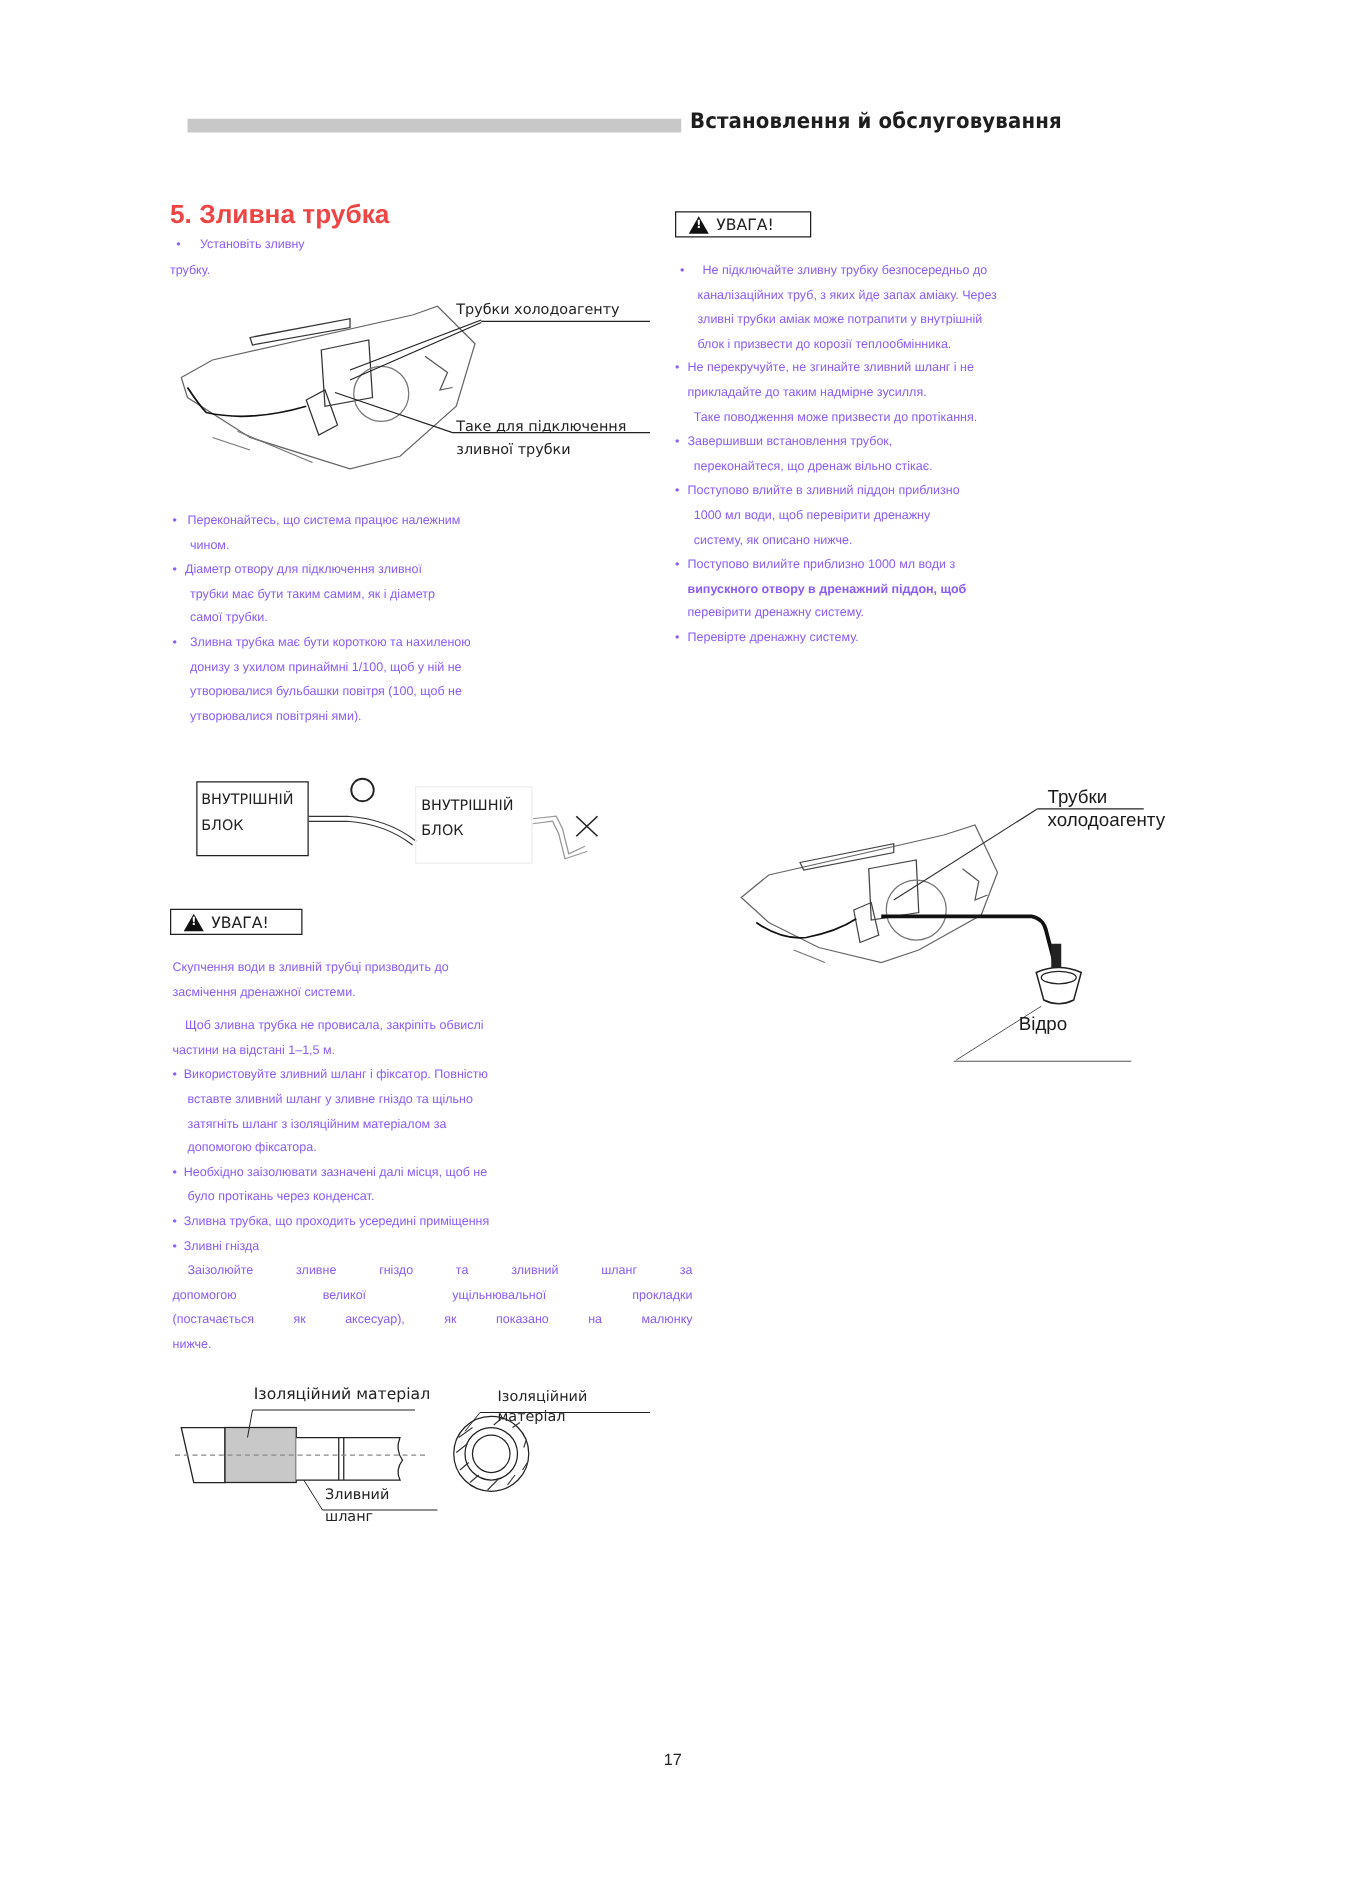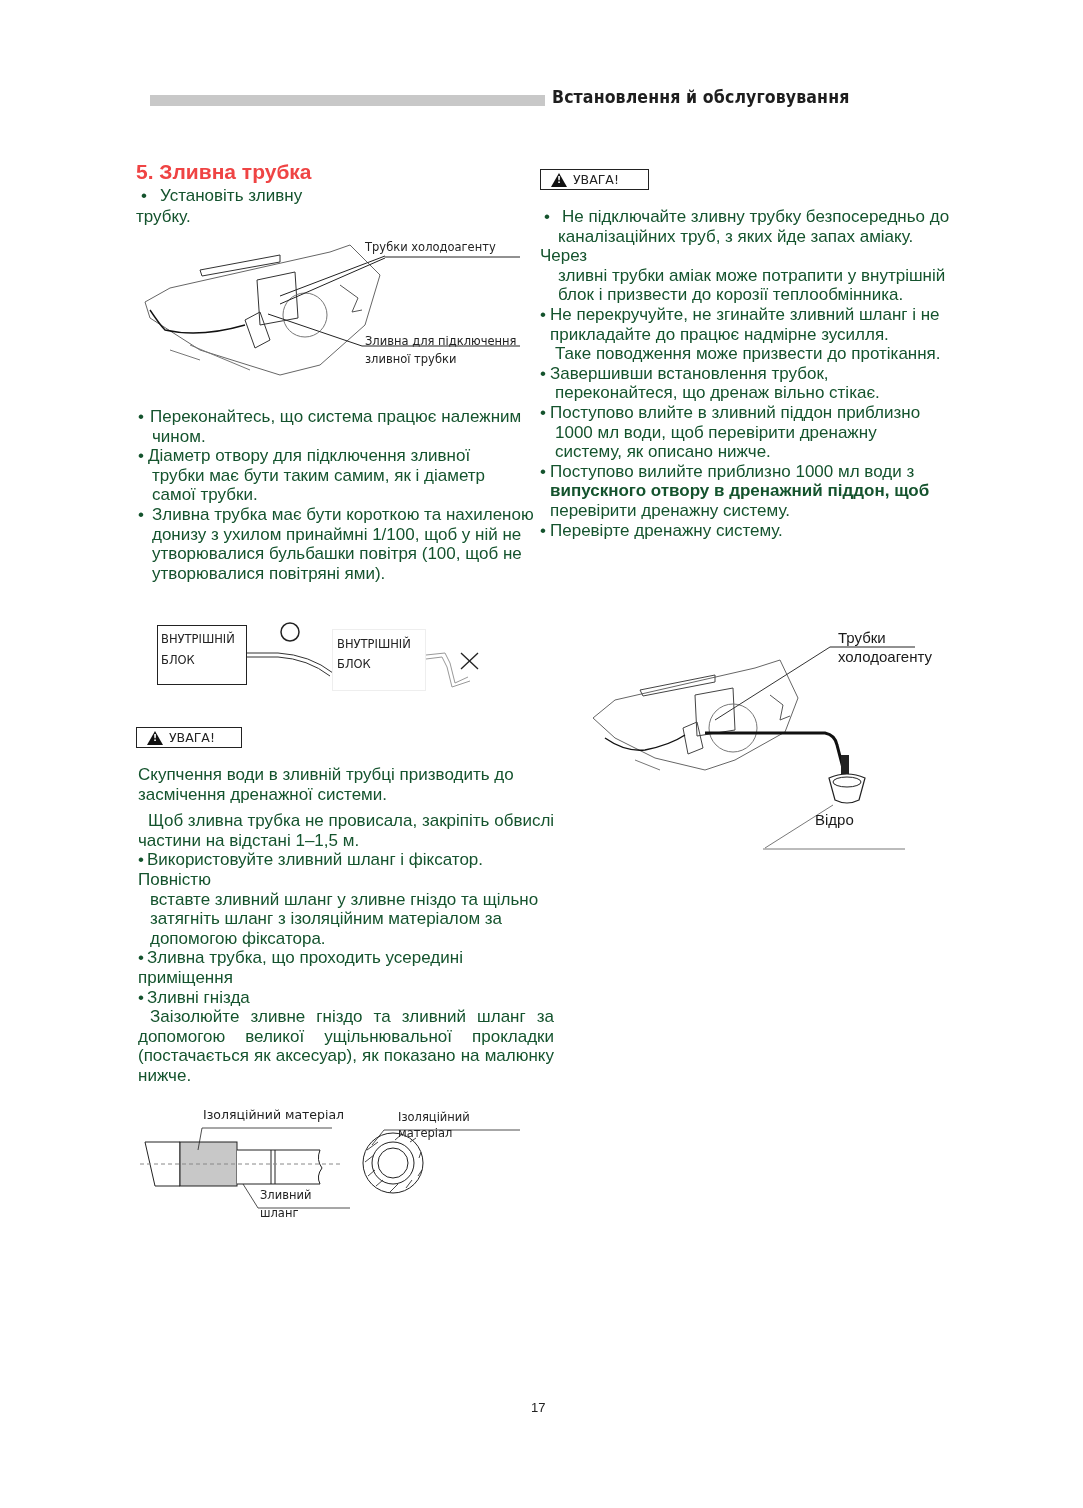--- a/index.html
+++ b/index.html
@@ -3,21 +3,21 @@
 <meta charset="utf-8">
 <style>
   html, body { margin: 0; padding: 0; background: #ffffff; }
   body { width: 1083px; height: 1508px; position: relative; overflow: hidden;
          font-family: "Liberation Sans", sans-serif; color: #1a1a1a; }
   .abs { position: absolute; }
   .hdr-bar { left: 150px; top: 95px; width: 395px; height: 11px; background: #c8c8c8; }
   .hdr-title { left: 552px; top: 87px; font-family: "DejaVu Sans", sans-serif; font-weight: bold;
                font-size: 17px; color: #1e1e1e; letter-spacing: 0.1px; transform: scaleX(0.93); transform-origin: left top; }
   .sec-title { left: 136px; top: 160px; font-size: 21px; font-weight: bold; color: #ef4444; }
-  .txt { font-size: 17px; line-height: 19.6px; color: #14532d; }
+  .txt { font-size: 10px; line-height: 19.6px; color: #8b5cf6; }
   .lbl { font-family: "DejaVu Sans", sans-serif; font-size: 11.5px; color: #222; }
   .warn { border: 1.3px solid #222; height: 21px; display: flex; align-items: center; padding-left: 10px; box-sizing: border-box; }
   .warn .tri { width: 0; height: 0; border-left: 8px solid transparent; border-right: 8px solid transparent;
                border-bottom: 14px solid #111; position: relative; margin-right: 6px; }
   .warn .tri::after { content: "!"; position: absolute; left: -2px; top: 2px; color: #fff; font-size: 9px; font-weight: bold; font-family: "DejaVu Sans", sans-serif; }
   .warn .w-label { font-family: "DejaVu Sans", sans-serif; font-size: 12.5px; color: #222; }
   .bul { display: block; }
   .bul .dot { display: inline-block; width: 12px; }
   .ind { padding-left: 12px; }
   .just { text-align: justify; text-align-last: justify; }
@@ -48,21 +48,21 @@
       <path d="M200 55 L218 68 L212 82 L222 80" stroke="#555"></path>
       <path d="M30 120 L60 130" stroke="#777"></path>
       <path d="M50 115 L110 140" stroke="#777"></path>
     </g>
     <line x1="140" y1="66" x2="245" y2="26" stroke="#222" stroke-width="1"></line>
     <line x1="140" y1="74" x2="245" y2="28" stroke="#222" stroke-width="1"></line>
     <line x1="245" y1="27" x2="380" y2="27" stroke="#222" stroke-width="1"></line>
     <path d="M128 84 L222 116 L380 116" stroke="#222" stroke-width="1" fill="none"></path>
   </svg>
   <div class="abs lbl" style="left:225px; top:10px;">Трубки холодоагенту</div>
-  <div class="abs lbl" style="left:225px; top:104px;">Зливна для підключення</div>
+  <div class="abs lbl" style="left:225px; top:104px;">Таке для підключення</div>
   <div class="abs lbl" style="left:225px; top:122px;">зливної трубки</div>
 </div>
 
 <div class="abs txt" style="left:138px; top:407px; width:400px;">
   <div class="bul">
     <span class="dot">•</span><span>Переконайтесь, що система працює належним</span><br>
     <span class="ind" style="padding-left:14px;">чином.</span>
   </div>
   <div class="bul">
     <span class="dot" style="width:10px;">•</span><span>Діаметр отвору для підключення зливної</span><br>
@@ -109,20 +109,24 @@
   </div>
   <div style="margin-top:7px;">
     <span style="padding-left:10px;">Щоб зливна трубка не провисала, закріпіть обвислі</span><br>
     <span>частини на відстані 1–1,5 м.</span>
   </div>
   <div class="bul">
     <span class="dot" style="width:9px;">•</span><span>Використовуйте зливний шланг і фіксатор. Повністю</span><br>
     <span style="padding-left:12px;">вставте зливний шланг у зливне гніздо та щільно</span><br>
     <span style="padding-left:12px;">затягніть шланг з ізоляційним матеріалом за</span><br>
     <span style="padding-left:12px;">допомогою фіксатора.</span>
+  </div>
+  <div class="bul">
+    <span class="dot" style="width:9px;">•</span><span>Необхідно заізолювати зазначені далі місця, щоб не</span><br>
+    <span style="padding-left:12px;">було протікань через конденсат.</span>
   </div>
   <div class="bul">
     <span class="dot" style="width:9px;">•</span><span>Зливна трубка, що проходить усередині приміщення</span>
   </div>
   <div class="bul">
     <span class="dot" style="width:9px;">•</span><span>Зливні гнізда</span>
   </div>
   <div style="width:416px;">
     <div class="just" style="padding-left:12px;">Заізолюйте зливне гніздо та зливний шланг за</div>
     <div class="just">допомогою великої ущільнювальної прокладки</div>
@@ -175,21 +179,21 @@
 
 <div class="abs txt" style="left:540px; top:207px; width:420px;">
   <div class="bul">
     <span style="display:inline-block;width:22px;padding-left:4px;box-sizing:border-box;">•</span><span>Не підключайте зливну трубку безпосередньо до</span><br>
     <span style="padding-left:18px;">каналізаційних труб, з яких йде запах аміаку. Через</span><br>
     <span style="padding-left:18px;">зливні трубки аміак може потрапити у внутрішній</span><br>
     <span style="padding-left:18px;">блок і призвести до корозії теплообмінника.</span>
   </div>
   <div class="bul">
     <span class="dot" style="width:10px;">•</span><span>Не перекручуйте, не згинайте зливний шланг і не</span><br>
-    <span style="padding-left:10px;">прикладайте до працює надмірне зусилля.</span><br>
+    <span style="padding-left:10px;">прикладайте до таким надмірне зусилля.</span><br>
     <span style="padding-left:15px;">Таке поводження може призвести до протікання.</span>
   </div>
   <div class="bul">
     <span class="dot" style="width:10px;">•</span><span>Завершивши встановлення трубок,</span><br>
     <span style="padding-left:15px;">переконайтеся, що дренаж вільно стікає.</span>
   </div>
   <div class="bul">
     <span class="dot" style="width:10px;">•</span><span>Поступово влийте в зливний піддон приблизно</span><br>
     <span style="padding-left:15px;">1000 мл води, щоб перевірити дренажну</span><br>
     <span style="padding-left:15px;">систему, як описано нижче.</span>

